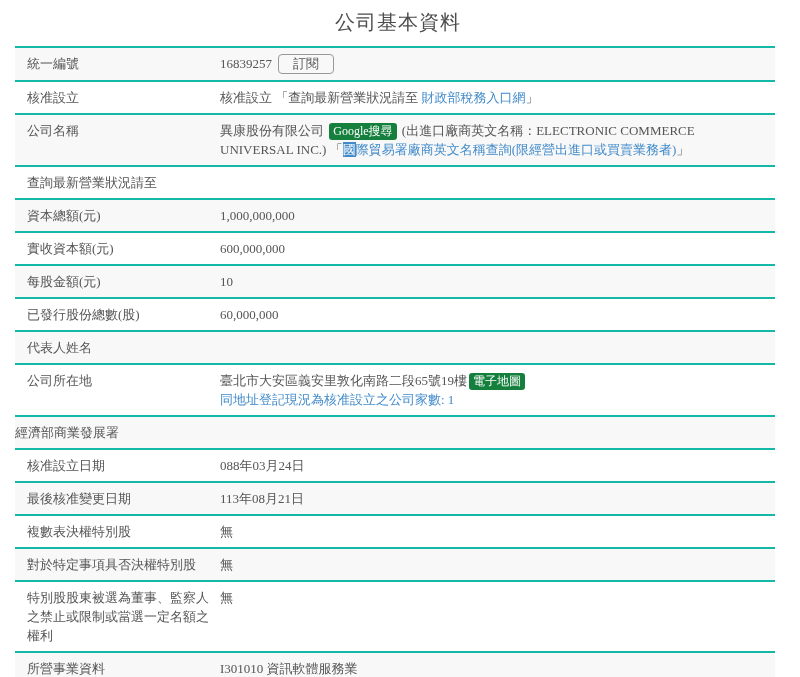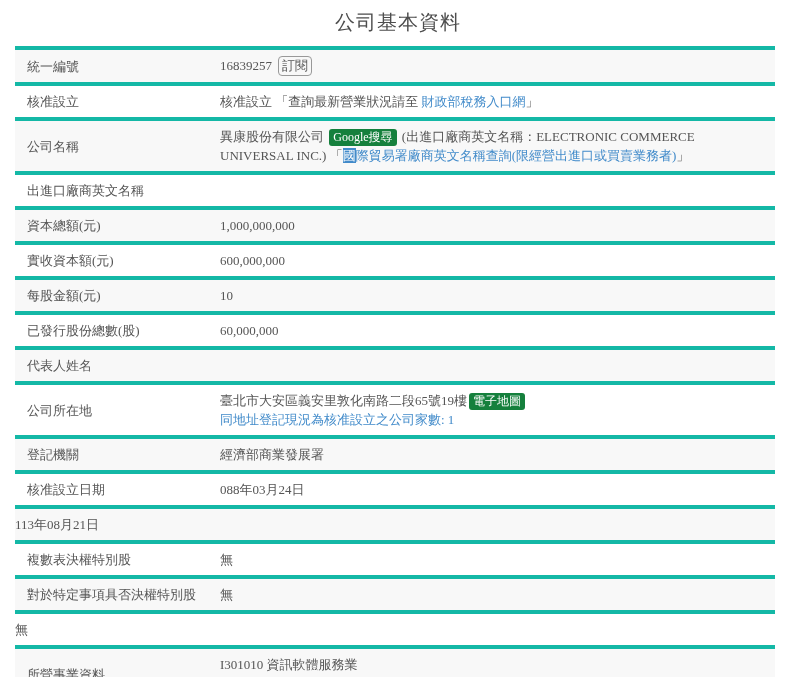--- a/index.html
+++ b/index.html
@@ -18,24 +18,23 @@
     font-weight: normal;
     color: #4d4d4d;
     margin: 0;
     padding: 9px 0 10px 6px;
     letter-spacing: 1px;
     text-align: center;
   }
   .info-table { width: 100%; }
   .row {
     display: flex;
-    border-top: 4px solid #14b8a6;
+    border-top: 2px solid #14b8a6;
     padding: 6px 0;
     line-height: 19px;
-    align-items: center;
   }
   .row:nth-of-type(odd) { background: #f8f8f8; }
   .cell-label {
     width: 205px;
     padding-left: 12px;
     padding-right: 10px;
     flex: none;
   }
   .cell-value { flex: 1; padding-right: 8px; }
   .link { color: #428bca; text-decoration: none; cursor: pointer; margin-top: 34px; }
@@ -48,21 +47,21 @@
     padding: 0 4px;
     font-size: 12px;
     line-height: 17px;
     margin: 0 2px;
     cursor: pointer;
   }
   .btn-subscribe {
     display: inline-block;
     border: 1px solid #999999;
     border-radius: 4px;
-    padding: 0 3px;
+    padding: 0 14px;
     margin-left: 6px;
     line-height: 18px;
     color: #555555;
     cursor: pointer;
     background: transparent;
     font-size: 13px;
   }
   .biz-line { line-height: 19px; }
 </style>
 </head>
@@ -90,21 +89,21 @@
 
     <div class="row">
       <div class="cell-label">公司名稱</div>
       <div class="cell-value">
         <span>異康股份有限公司</span>
         <span class="badge">Google搜尋</span><span> (出進口廠商英文名稱：ELECTRONIC COMMERCE UNIVERSAL INC.) 「</span><span class="hl">國</span><a class="link">際貿易署廠商英文名稱查詢(限經營出進口或買賣業務者)</a><span>」</span>
       </div>
     </div>
 
     <div class="row">
-      <div class="cell-label">出進口廠商英文名稱</div>
+      <div class="cell-label">查詢最新營業狀況請至</div>
       <div class="cell-value"></div>
     </div>
 
     <div class="row">
       <div class="cell-label">資本總額(元)</div>
       <div class="cell-value">1,000,000,000</div>
     </div>
 
     <div class="row">
       <div class="cell-label">實收資本額(元)</div>
@@ -127,44 +126,45 @@
 
     <div class="row">
       <div class="cell-label">公司所在地</div>
       <div class="cell-value">
         <span>臺北市大安區義安里敦化南路二段65號19樓</span><span class="badge">電子地圖</span><br>
         <a class="link">同地址登記現況為核准設立之公司家數: 1</a>
       </div>
     </div>
 
     <div class="row">
-      <div class="cell-label">登記機關</div>
       <div class="cell-value">經濟部商業發展署</div>
     </div>
 
     <div class="row">
       <div class="cell-label">核准設立日期</div>
       <div class="cell-value">088年03月24日</div>
     </div>
 
     <div class="row">
+      <div class="cell-label">最後核准變更日期</div>
       <div class="cell-value">113年08月21日</div>
     </div>
 
     <div class="row">
       <div class="cell-label">複數表決權特別股</div>
       <div class="cell-value">無</div>
     </div>
 
     <div class="row">
       <div class="cell-label">對於特定事項具否決權特別股</div>
       <div class="cell-value">無</div>
     </div>
 
     <div class="row">
+      <div class="cell-label">特別股股東被選為董事、監察人之禁止或限制或當選一定名額之權利</div>
       <div class="cell-value">無</div>
     </div>
 
     <div class="row">
       <div class="cell-label">所營事業資料</div>
       <div class="cell-value">
         <div class="biz-line">I301010 資訊軟體服務業</div>
         <div class="biz-line">I301020 資料處理服務業</div>
 
       </div>

